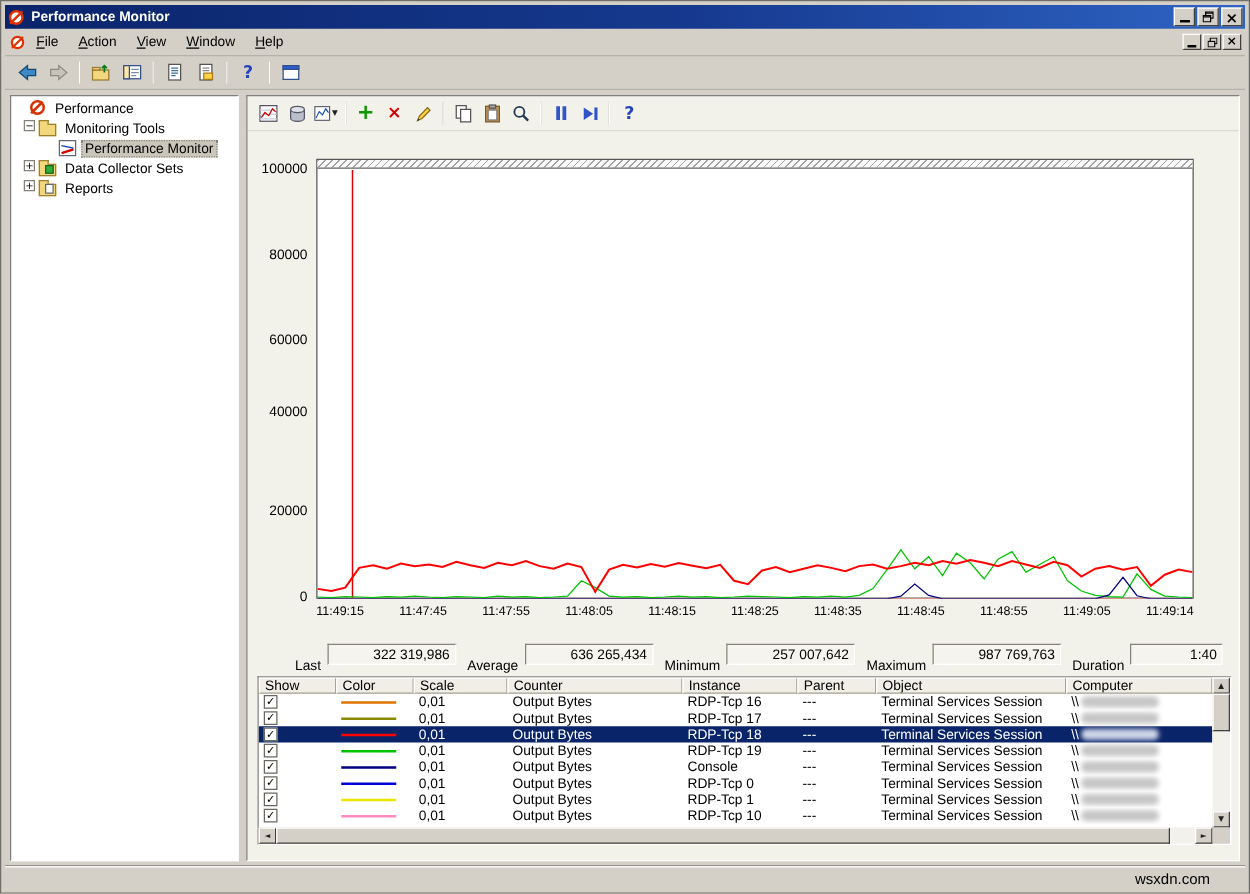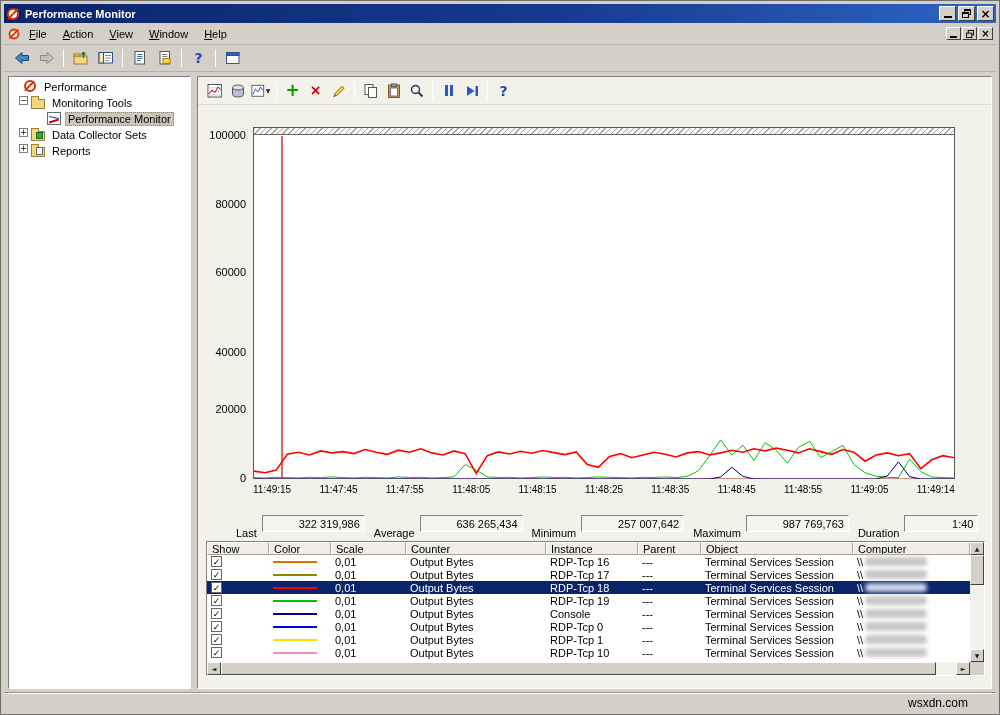--- a/index.html
+++ b/index.html
@@ -313,21 +313,21 @@
         <span class="tsep"></span>
         <button class="ptb">
             <span class="qmark">?</span>
           </button>
       </div>
 
       <div class="yaxis">
           <div class="ytick" style="top: 52px;">100000</div>
           <div class="ytick" style="top: 120.6px;">80000</div>
           <div class="ytick" style="top: 189.2px;">60000</div>
-          <div class="ytick" style="top: 269px;">40000</div>
+          <div class="ytick" style="top: 247px;">40000</div>
           <div class="ytick" style="top: 326.4px;">20000</div>
           <div class="ytick" style="top: 395px;">0</div>
         </div>
 
       <div class="plot">
         <div class="hatch"></div>
         <svg class="plotsvg" width="700" height="343" viewBox="0 0 700 343">
             <line x1="28" x2="28" y1="0" y2="343" stroke="#dd0000" stroke-width="1.2"></line>
             <polyline points="0.0,343.0 700.0,343.0" fill="none" stroke="#de7300" stroke-width="1"></polyline>
             <polyline points="0.0,343.0 700.0,343.0" fill="none" stroke="#8a8a00" stroke-width="1"></polyline>

